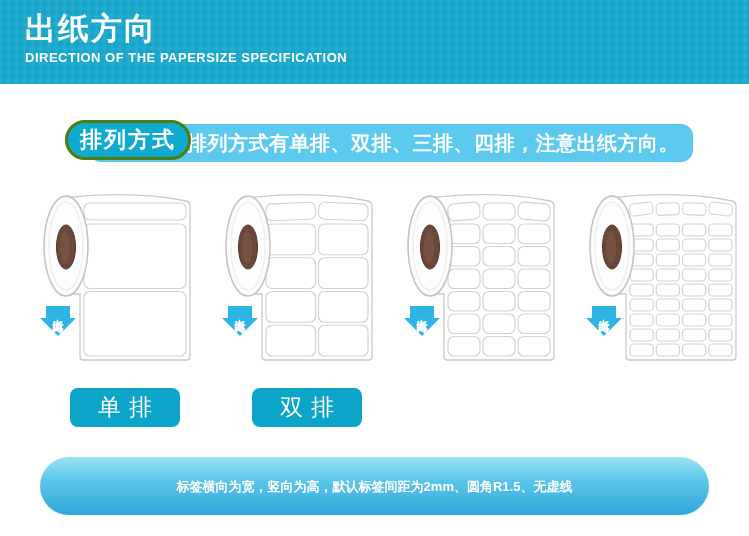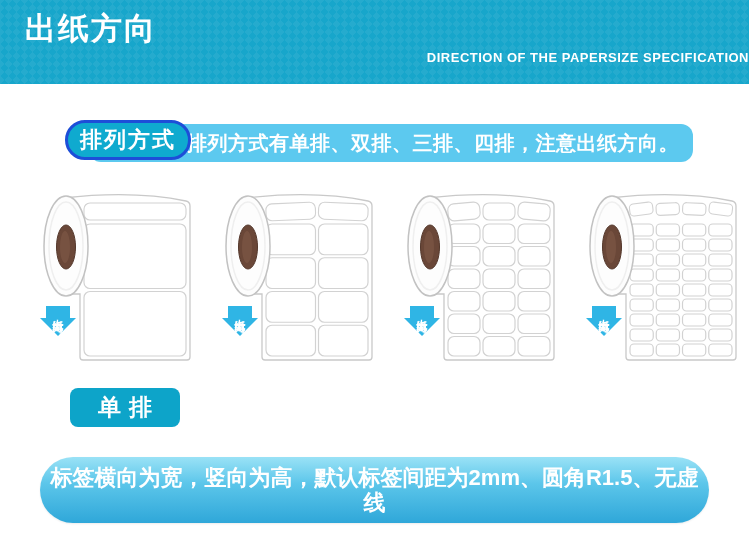--- a/index.html
+++ b/index.html
@@ -15,36 +15,36 @@
     background-image:
       linear-gradient(45deg, rgba(255,255,255,.06) 25%, transparent 25%, transparent 75%, rgba(255,255,255,.06) 75%),
       linear-gradient(-45deg, rgba(255,255,255,.06) 25%, transparent 25%, transparent 75%, rgba(255,255,255,.06) 75%);
     background-size:8px 8px;
     padding:12px 0 0 25px;
   }
   .header h1{
     margin:0;color:#fff;font-size:31px;font-weight:bold;letter-spacing:2px;line-height:34px;
   }
   .header .sub{
-    margin:4px 0 0 0;color:#fff;font-size:13px;font-weight:bold;letter-spacing:.5px;text-align:right;
+    margin:4px 0 0 0;color:#fff;font-size:13px;font-weight:bold;letter-spacing:.5px;
   }
   
   .arrange-row{
     position:relative;margin:36px 0 0 65px;height:46px;width:640px;
   }
   .arrange-banner{
     position:absolute;left:24px;top:4px;height:38px;width:604px;
     background:#5cc9ef;border-radius:12px;
     display:flex;align-items:center;justify-content:flex-end;
     padding-right:14px;box-sizing:border-box;
     color:#fff;font-size:20px;font-weight:600;letter-spacing:.5px;white-space:nowrap;
   }
   .arrange-pill{
     position:absolute;left:0;top:0;height:40px;min-width:112px;
-    background:#0faacf;border:3px solid #1d4ed8;border-radius:23px;
+    background:#0faacf;border:3px solid #4d7c0f;border-radius:23px;
     display:flex;align-items:center;justify-content:center;
     color:#fff;font-size:22px;font-weight:bold;letter-spacing:2px;
     padding:0 12px;box-sizing:border-box;
   }
   
   .rolls{
     display:flex;margin-top:22px;padding-left:18px;
   }
   .roll-col{
     width:182px;display:flex;flex-direction:column;align-items:center;
@@ -59,30 +59,30 @@
     padding:4px 0;letter-spacing:1px;
   }
   .dir-head{
     width:0;height:0;margin:0 auto;
     border-left:18px solid transparent;border-right:18px solid transparent;
     border-top:18px solid #2fb5e5;
   }
   .badge{
     margin-top:5px;width:110px;height:39px;border-radius:8px;background:#0da4c9;
     display:flex;align-items:center;justify-content:center;
-    color:#fff;font-size:23px;font-weight:bold;letter-spacing:.35em;padding-left:.35em;
+    color:#fff;font-size:23px;font-weight:normal;letter-spacing:.35em;padding-left:.35em;
     box-sizing:border-box;
     margin-left:32px;
   }
   
   .footer{
-    margin:30px 40px 0 40px;height:66px;border-radius:35px;
+    margin:30px 40px 0 40px;height:58px;border-radius:35px;
     background:linear-gradient(180deg,#9ae2f6 0%,#5cc6ea 40%,#2fa7d9 100%);
     display:flex;flex-direction:column;align-items:center;justify-content:center;
-    color:#fff;font-size:22px;font-weight:bold;line-height:25px;text-align:center;
+    color:#fff;font-size:13px;font-weight:bold;line-height:25px;text-align:center;
     box-shadow:0 1px 2px rgba(0,0,0,.08);
   }
 </style>
 </head>
 <body>
 
 <div class="header">
   <h1>出纸方向</h1>
   <p class="sub">DIRECTION OF THE PAPERSIZE SPECIFICATION</p>
 </div>
@@ -131,20 +131,21 @@
             <ellipse cx="48" cy="58" rx="22" ry="50" fill="#fdfdfd" stroke="#c2c2c2" stroke-width="1.5"></ellipse>
             <ellipse cx="48" cy="58" rx="17" ry="44" fill="none" stroke="#efefef" stroke-width="1.5"></ellipse>
             <ellipse cx="48" cy="59" rx="9.5" ry="22" fill="#6a4738" stroke="#54382c" stroke-width="1"></ellipse>
             <ellipse cx="47" cy="59" rx="5" ry="16" fill="#7d5746" opacity="0.7"></ellipse>
           </svg></div>
       <div class="dir-arrow">
         <div class="dir-shaft">出纸方向</div>
         <div class="dir-head"></div>
       </div>
     </div>
+    <div class="badge">双排</div>
   </div>
 
   <div class="roll-col">
     <div class="roll-art">
       <div class="roll-svg"><svg width="182" height="195" viewBox="0 0 182 195" xmlns="http://www.w3.org/2000/svg">
             <path d="M45,10 Q115,2 168,13 Q172,14 172,18 L172,169 Q172,172 169,172 L65,172 Q62,172 62,169 L62,106 L45,106 Z" fill="#ffffff" stroke="#c9c9c9" stroke-width="1.3"></path>
             <rect x="66" y="15" width="32" height="17" rx="6" fill="#ffffff" stroke="#d2d2d2" stroke-width="1.1" transform="rotate(-5 82 24)"></rect>
             <rect x="101" y="15" width="32" height="17" rx="6" fill="#ffffff" stroke="#d2d2d2" stroke-width="1.1" transform="rotate(0 117 24)"></rect>
             <rect x="136" y="15" width="32" height="17" rx="6" fill="#ffffff" stroke="#d2d2d2" stroke-width="1.1" transform="rotate(5 152 24)"></rect>
             <rect x="66" y="36" width="32" height="19.5" rx="6" fill="#ffffff" stroke="#d2d2d2" stroke-width="1.2"></rect>

